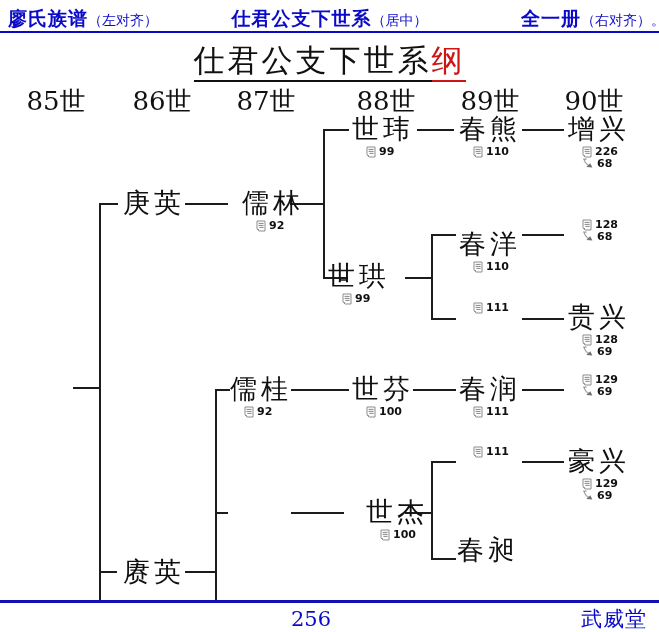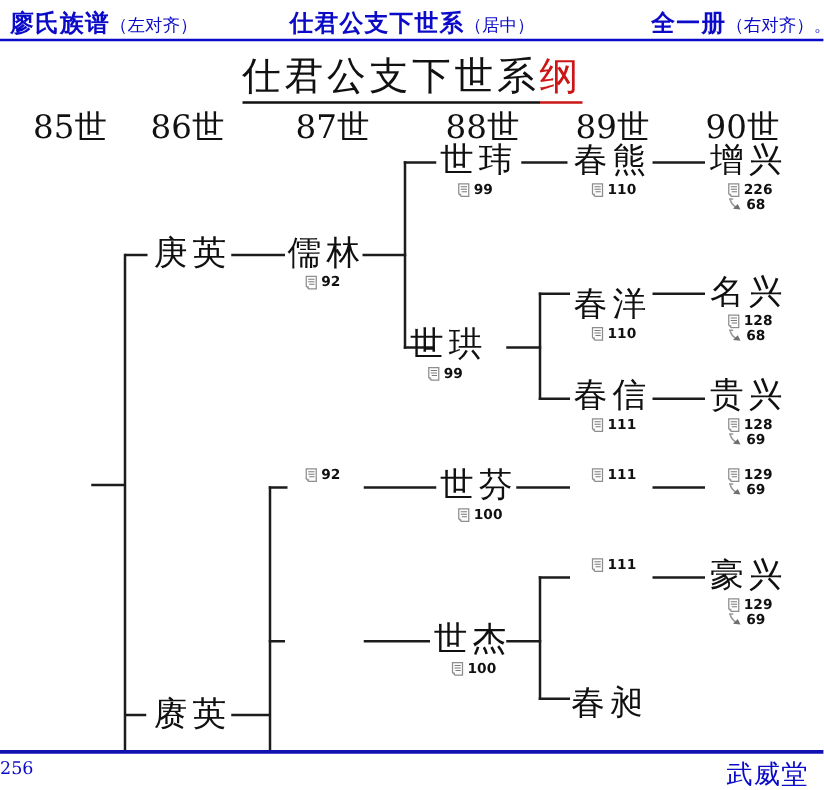--- a/index.html
+++ b/index.html
@@ -31,21 +31,21 @@
   
   .person{position:absolute;width:80px;text-align:center;}
   .pname{font-size:27px;line-height:32px;letter-spacing:4px;text-indent:4px;color:#101010;white-space:nowrap;}
   .ann{display:flex;flex-direction:column;align-items:flex-start;padding-left:24px;}
   .ann-row{display:flex;align-items:center;gap:2px;height:13px;text-align:right;}
   .ann-row.ref{margin-left:1px;margin-top:-1px;}
   .ann-num{font-family:"DejaVu Sans","Liberation Sans",sans-serif;font-size:11px;font-weight:bold;color:#111;}
 
   
   .footer-rule{position:absolute;top:600px;left:0;width:659px;height:3px;background:#1212b2;}
-  .page-num{position:absolute;top:607px;left:0;width:622px;font-size:14px;color:#0a0ac8;}
+  .page-num{position:absolute;top:607px;left:0;width:622px;text-align:center;font-size:21px;color:#0a0ac8;}
   .hall{position:absolute;top:605px;right:12px;font-size:21px;letter-spacing:1px;color:#0a0ac8;}
 </style>
 </head>
 <body>
 
 <div class="page">
 
   <svg width="0" height="0" style="position:absolute">
     <defs>
       <g id="page-ico">
@@ -73,21 +73,21 @@
       <span class="hdr-main">全一册</span><span class="hdr-note">（右对齐）。</span>
     </div>
   </div>
   <div class="hdr-rule"></div>
 
   <div class="title-row">
     <span class="title-main">仕君公支下世系</span><span class="title-accent">纲</span>
   </div>
 
   <div class="gen" style="left:14px">85世</div>
-  <div class="gen" style="left:108px">86世</div>
+  <div class="gen" style="left:120px">86世</div>
   <div class="gen" style="left:224px">87世</div>
   <div class="gen" style="left:344px">88世</div>
   <div class="gen" style="left:448px">89世</div>
   <div class="gen" style="left:552px">90世</div>
 
   <div class="vl" style="left:99px;top:203px;height:398px"></div>
   <div class="hl" style="left:73px;top:387px;width:27px"></div>
   <div class="hl" style="left:100px;top:203px;width:18px"></div>
   <div class="hl" style="left:185px;top:203px;width:43px"></div>
   <div class="hl" style="left:290px;top:203px;width:35px"></div>
@@ -114,21 +114,21 @@
   <div class="hl" style="left:431px;top:461px;width:25px"></div>
   <div class="hl" style="left:522px;top:461px;width:42px"></div>
   <div class="hl" style="left:431px;top:558px;width:25px"></div>
   <div class="hl" style="left:100px;top:571px;width:17px"></div>
   <div class="hl" style="left:185px;top:571px;width:31px"></div>
 
   <div class="person" style="left:112px;top:187px">
     <div class="pname">庚英</div>
   </div>
 
-  <div class="person" style="left:219px;top:187px">
+  <div class="person" style="left:231px;top:187px">
     <div class="pname">儒林</div>
     <div class="ann">
       <span class="ann-row">
           <svg width="12" height="12">
             <use href="#page-ico"></use>
           </svg>
           <span class="ann-num">92</span>
         </span>
     </div>
   </div>
@@ -181,21 +181,20 @@
       <span class="ann-row">
           <svg width="12" height="12">
             <use href="#page-ico"></use>
           </svg>
           <span class="ann-num">110</span>
         </span>
     </div>
   </div>
 
   <div class="person" style="left:557px;top:218px">
-    <div class="pname">名兴</div>
     <div class="ann">
       <span class="ann-row">
           <svg width="12" height="12">
             <use href="#page-ico"></use>
           </svg>
           <span class="ann-num">128</span>
         </span>
       <span class="ann-row ref">
           <svg width="13" height="12">
             <use href="#arrow-ico"></use>
@@ -211,21 +210,20 @@
       <span class="ann-row">
           <svg width="12" height="12">
             <use href="#page-ico"></use>
           </svg>
           <span class="ann-num">99</span>
         </span>
     </div>
   </div>
 
   <div class="person" style="left:448px;top:301px">
-    <div class="pname">春信</div>
     <div class="ann">
       <span class="ann-row">
           <svg width="12" height="12">
             <use href="#page-ico"></use>
           </svg>
           <span class="ann-num">111</span>
         </span>
     </div>
   </div>
 
@@ -241,20 +239,21 @@
       <span class="ann-row ref">
           <svg width="13" height="12">
             <use href="#arrow-ico"></use>
           </svg>
           <span class="ann-num">69</span>
         </span>
     </div>
   </div>
 
   <div class="person" style="left:219px;top:373px">
+    <div class="pname">儒桂</div>
     <div class="ann">
       <span class="ann-row">
           <svg width="12" height="12">
             <use href="#page-ico"></use>
           </svg>
           <span class="ann-num">92</span>
         </span>
     </div>
   </div>
 
@@ -264,20 +263,21 @@
       <span class="ann-row">
           <svg width="12" height="12">
             <use href="#page-ico"></use>
           </svg>
           <span class="ann-num">100</span>
         </span>
     </div>
   </div>
 
   <div class="person" style="left:448px;top:373px">
+    <div class="pname">春润</div>
     <div class="ann">
       <span class="ann-row">
           <svg width="12" height="12">
             <use href="#page-ico"></use>
           </svg>
           <span class="ann-num">111</span>
         </span>
     </div>
   </div>
 
@@ -321,33 +321,33 @@
       <span class="ann-row ref">
           <svg width="13" height="12">
             <use href="#arrow-ico"></use>
           </svg>
           <span class="ann-num">69</span>
         </span>
     </div>
   </div>
 
 
-  <div class="person" style="left:336px;top:496px">
+  <div class="person" style="left:355px;top:496px">
     <div class="pname">世杰</div>
     <div class="ann">
       <span class="ann-row">
           <svg width="12" height="12">
             <use href="#page-ico"></use>
           </svg>
           <span class="ann-num">100</span>
         </span>
     </div>
   </div>
 
-  <div class="person" style="left:446px;top:547px">
+  <div class="person" style="left:446px;top:534px">
     <div class="pname">春昶</div>
   </div>
 
   <div class="person" style="left:112px;top:556px">
     <div class="pname">赓英</div>
   </div>
 
   <div class="footer-rule"></div>
   <div class="page-num">256</div>
   <div class="hall">武威堂</div>

